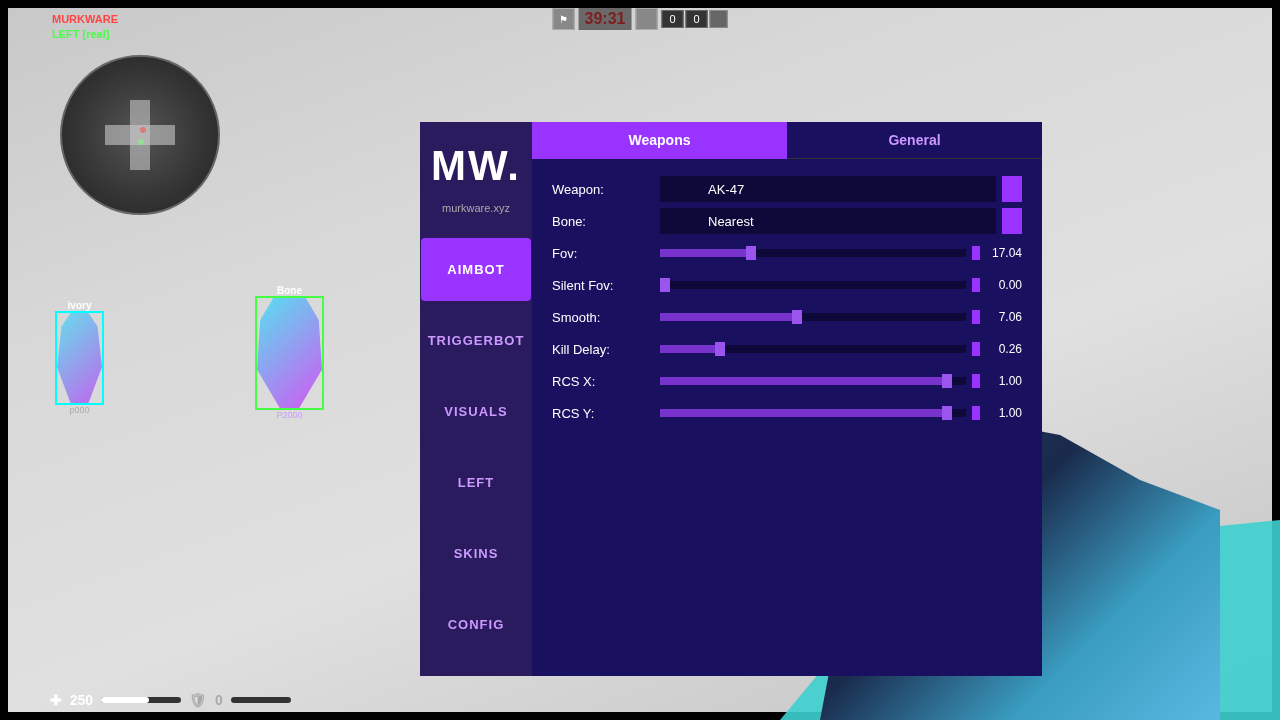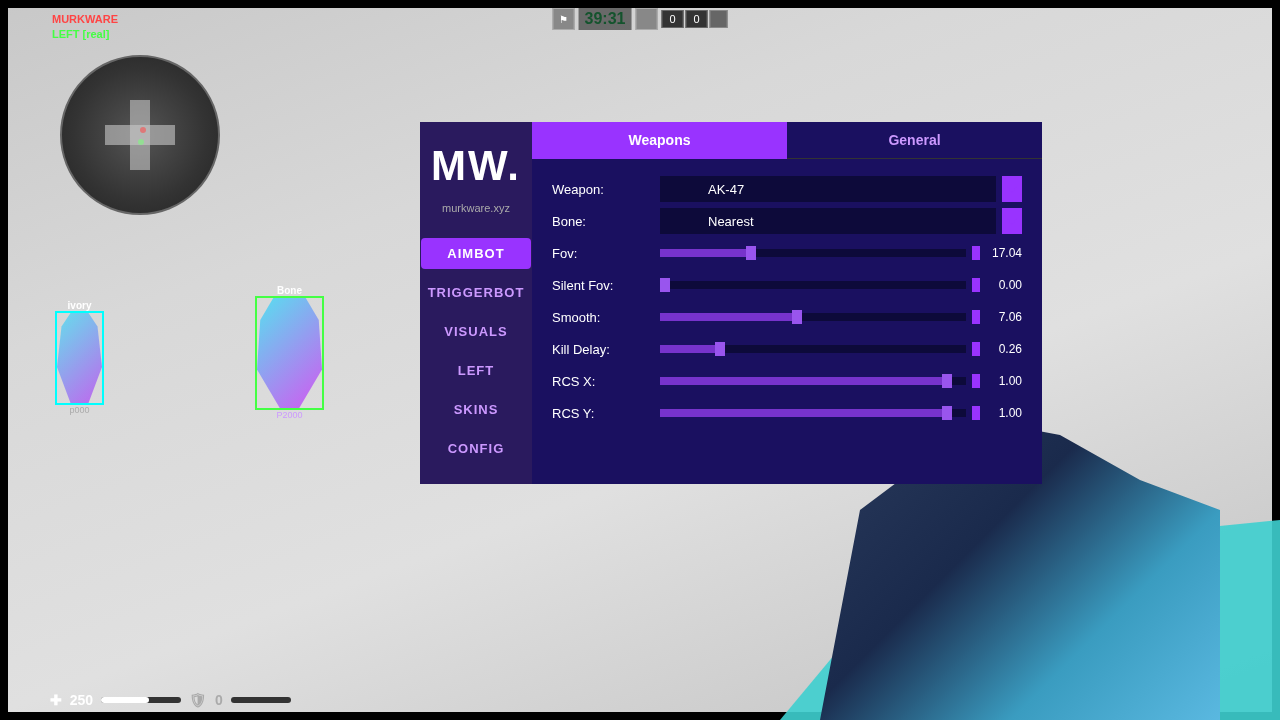--- a/index.html
+++ b/index.html
@@ -121,21 +121,21 @@
       gap: 4px;
     }
     .hud-timer-icon {
       width: 22px; height: 22px;
       background: #888;
       border: 1px solid #aaa;
       display: flex; align-items: center; justify-content: center;
       font-size: 10px; color: #fff;
     }
     .hud-timer-text {
-      color: #14532d;
+      color: #7f1d1d;
       font-size: 16px;
       font-weight: bold;
       background: rgba(0,0,0,0.5);
       padding: 2px 6px;
     }
     .hud-timer-icon2 {
       width: 22px; height: 22px;
       background: #888;
       border: 1px solid #aaa;
     }
@@ -282,21 +282,21 @@
       letter-spacing: 2px;
       margin-bottom: 4px;
     }
     .logo-url {
       color: #aaa;
       font-size: 11px;
       margin-bottom: 16px;
     }
     .nav-item {
       width: 110px;
-      padding: 8px 0;
+      padding: 24px 0;
       text-align: center;
       color: #cc99ff;
       font-size: 13px;
       font-weight: bold;
       cursor: pointer;
       border-radius: 2px;
       letter-spacing: 1px;
     }
     .nav-item.active {
       background: #9933ff;

